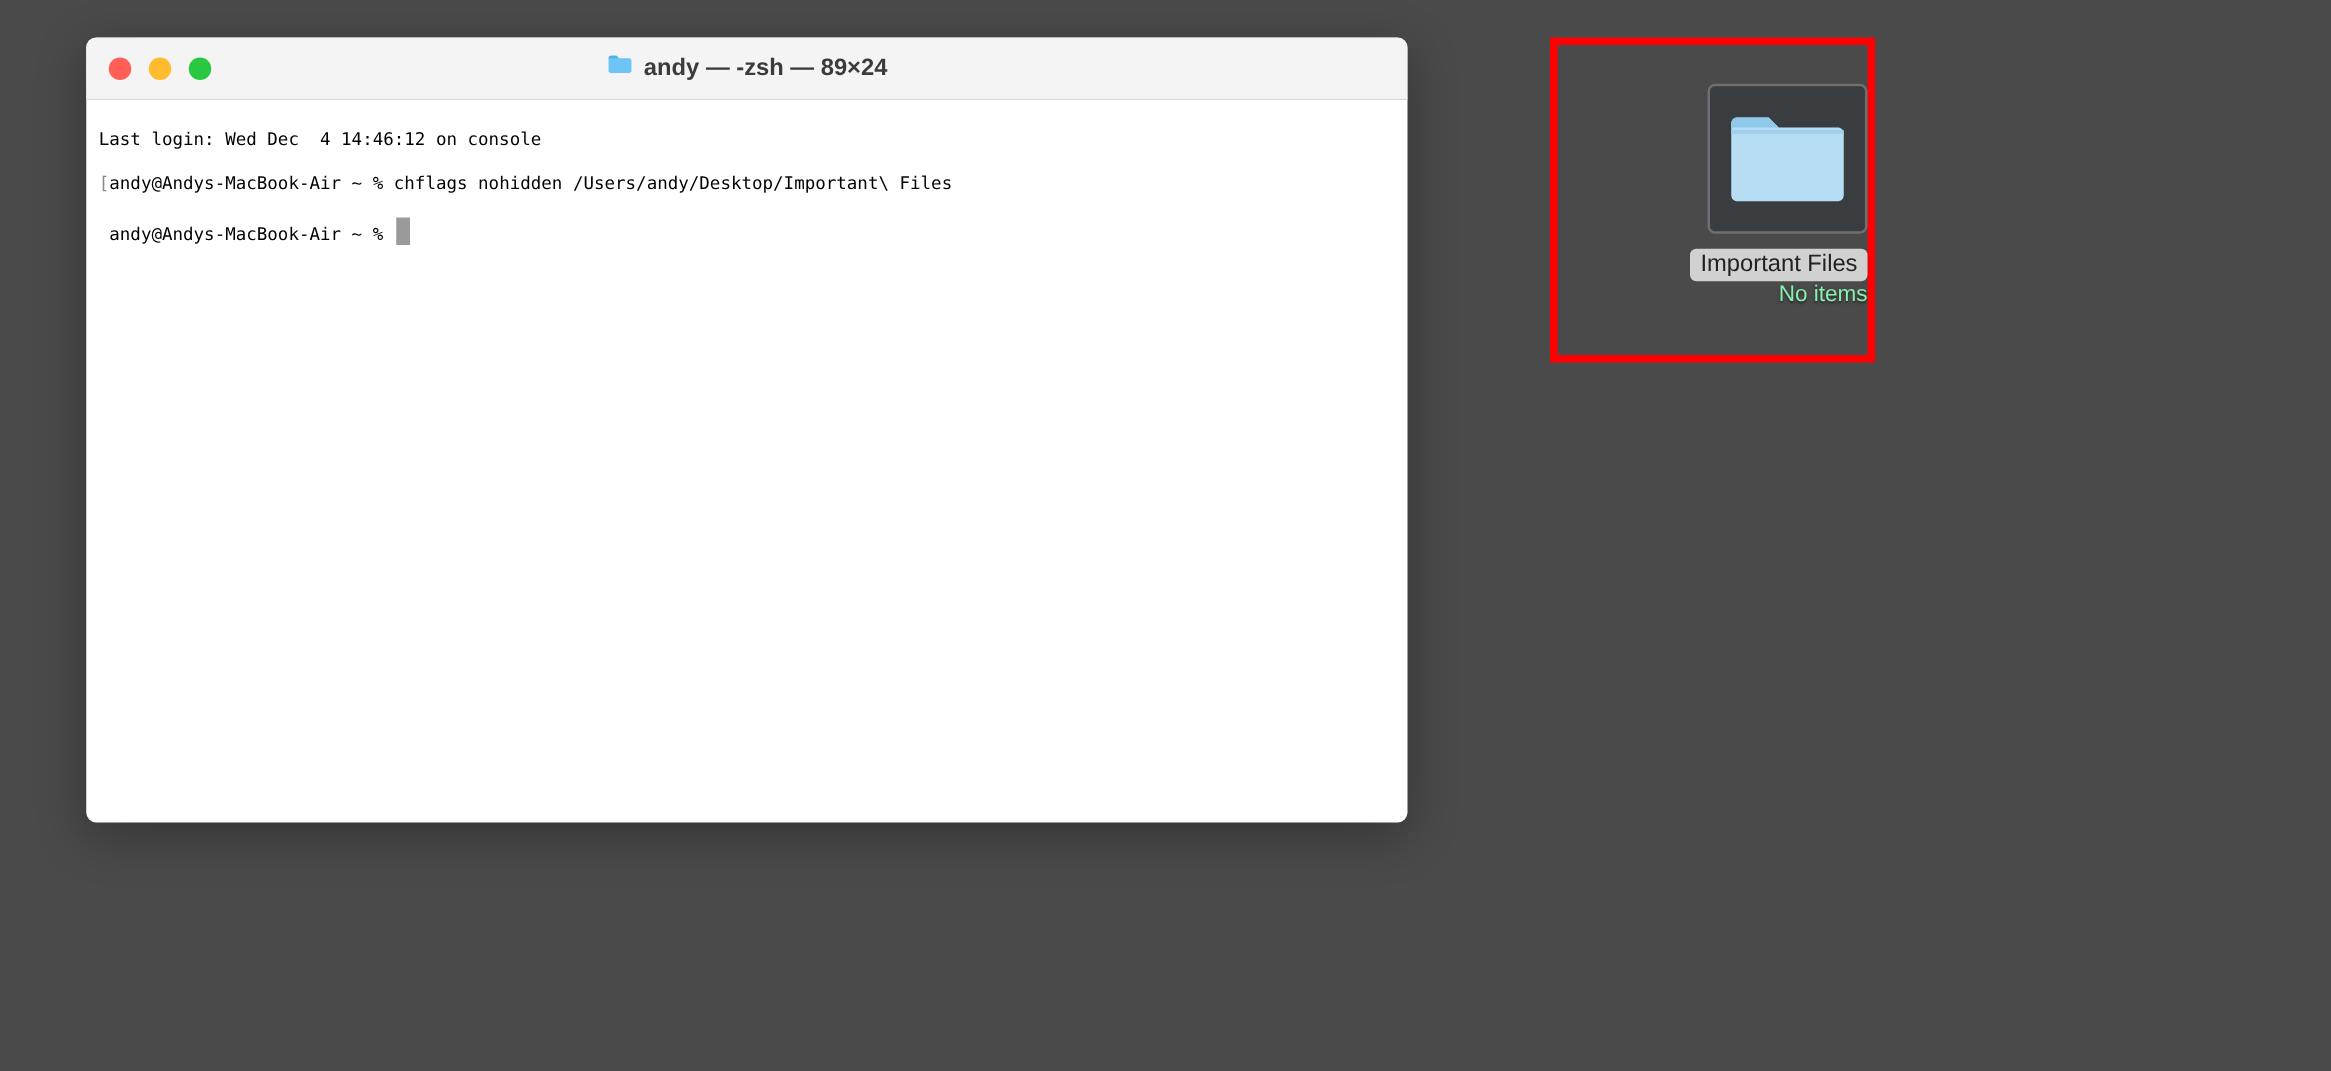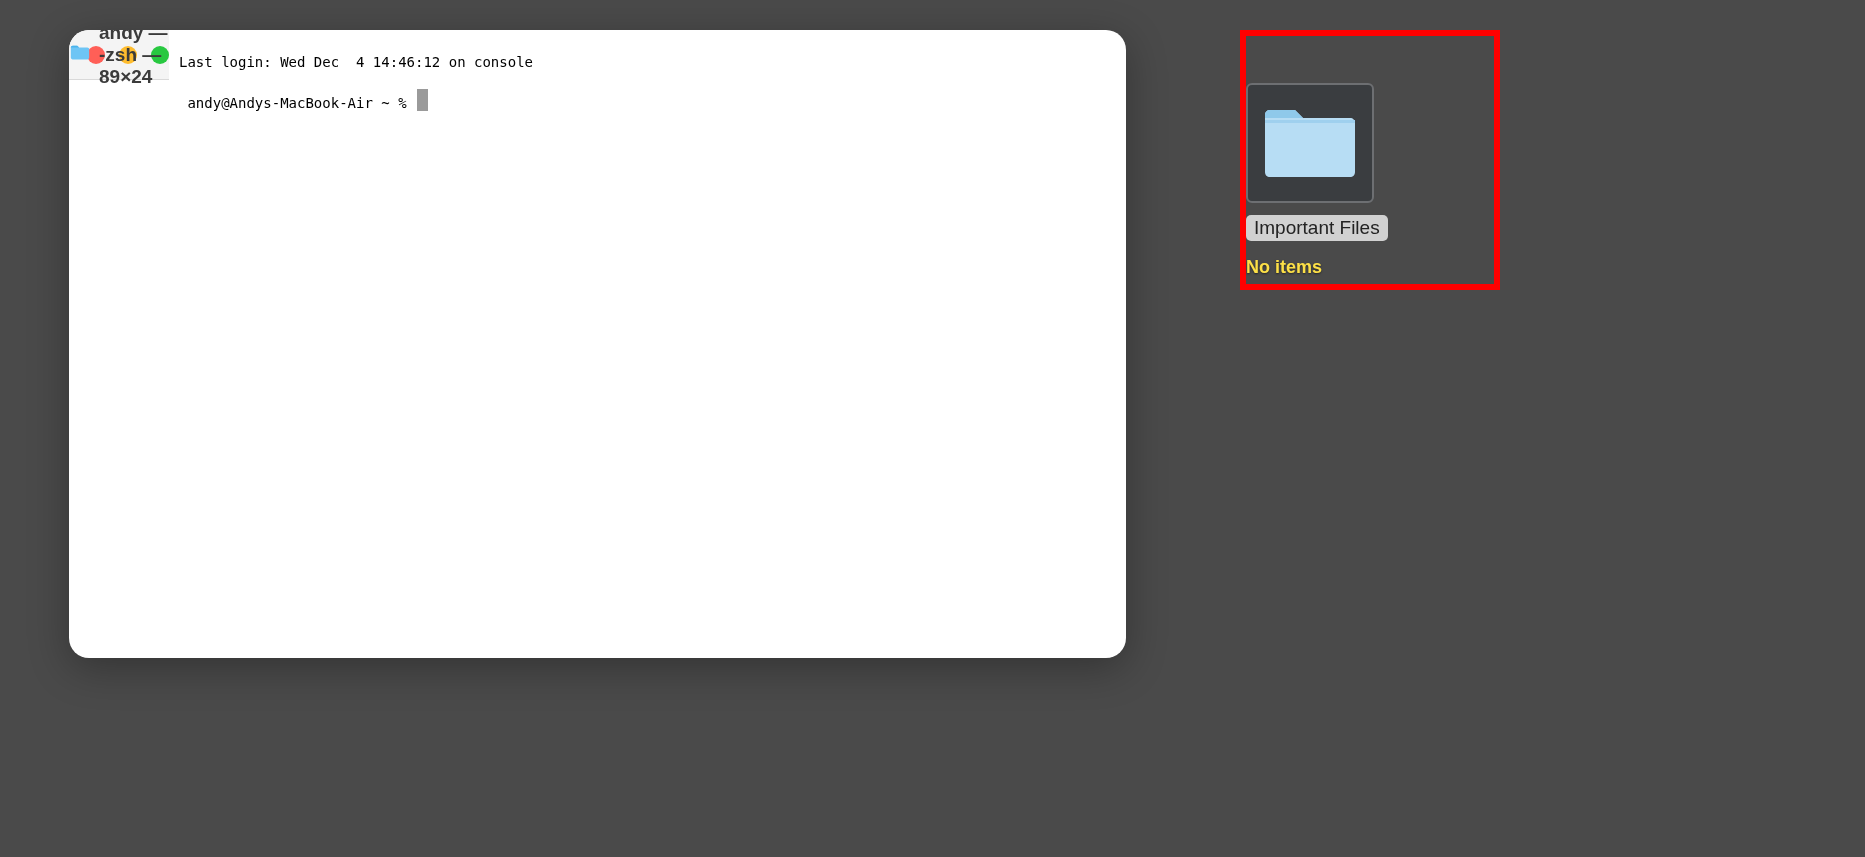--- a/index.html
+++ b/index.html
@@ -17,25 +17,25 @@
     }
     
     
     .terminal-window {
       position: absolute;
       left: 69px;
       top: 30px;
       width: 1057px;
       height: 628px;
       background: #ffffff;
-      border-radius: 20px;
+      border-radius: 8px;
       box-shadow: 0 10px 40px rgba(0,0,0,0.3);
       overflow: hidden;
       display: flex;
-      flex-direction: row;
+      flex-direction: column;
     }
     
     .titlebar {
       height: 50px;
       background: #f4f4f4;
       border-bottom: 1px solid #d9d9d9;
       display: flex;
       align-items: center;
       position: relative;
     }
@@ -97,23 +97,23 @@
     
     .highlight-box {
       position: absolute;
       left: 1240px;
       top: 30px;
       width: 260px;
       height: 260px;
       border: 6px solid #ff0000;
       display: flex;
       flex-direction: column;
-      align-items: flex-start;
+      align-items: flex-end;
       justify-content: flex-start;
-      padding-top: 47px;
+      padding-top: 31px;
     }
     
     .folder-tile {
       width: 128px;
       height: 120px;
       background: #3a3d40;
       border: 2px solid #6d6f72;
       border-radius: 6px;
       display: flex;
       align-items: center;
@@ -129,24 +129,24 @@
       margin-top: 12px;
       background: #d1d1d1;
       color: #222;
       padding: 2px 8px;
       border-radius: 5px;
       font-size: 19px;
       font-weight: 500;
     }
     
     .folder-subtitle {
-      margin-top: 16px;
-      color: #fde047;
+      margin-top: 0;
+      color: #86efac;
       font-size: 18px;
-      font-weight: 700;
+      font-weight: 400;
       text-shadow: 0 1px 2px rgba(0,0,0,0.5);
     }
   </style>
 </head>
 <body>
 
 <div class="terminal-window">
   <div class="titlebar">
     <div class="traffic-lights">
       <div class="traffic-light red"></div>
@@ -158,20 +158,21 @@
         <svg viewBox="0 0 24 24">
           <path d="M2 6c0-1.1.9-2 2-2h5l2 2h9c1.1 0 2 .9 2 2v9c0 1.1-.9 2-2 2H4c-1.1 0-2-.9-2-2V6z" fill="#6ec5f5"></path>
           <path d="M2 6c0-1.1.9-2 2-2h5l2 2H2V6z" fill="#4ab3ec"></path>
         </svg>
       </span>
       <span class="title-text">andy — -zsh — 89×24</span>
     </div>
   </div>
   <div class="terminal-body">
 <span class="term-line">Last login: Wed Dec  4 14:46:12 on console</span>
+<span class="term-line"><span class="bracket">[</span><span>andy@Andys-MacBook-Air ~ % </span><span>chflags nohidden /Users/andy/Desktop/Important\ Files</span></span>
 <span class="term-line"> <span>andy@Andys-MacBook-Air ~ % </span><span class="cursor-block"></span></span>
   </div>
 </div>
 
 <div class="highlight-box">
   <div class="folder-tile">
     <span class="folder-icon-large">
       <svg viewBox="0 0 100 82">
         <path d="M5 15c0-3 2-5 5-5h25l8 8h47c3 0 5 2 5 5v49c0 3-2 5-5 5H10c-3 0-5-2-5-5V15z" fill="#b7ddf4"></path>
         <path d="M5 15c0-3 2-5 5-5h25l8 8H5v-3z" fill="#8fc9ea"></path>

